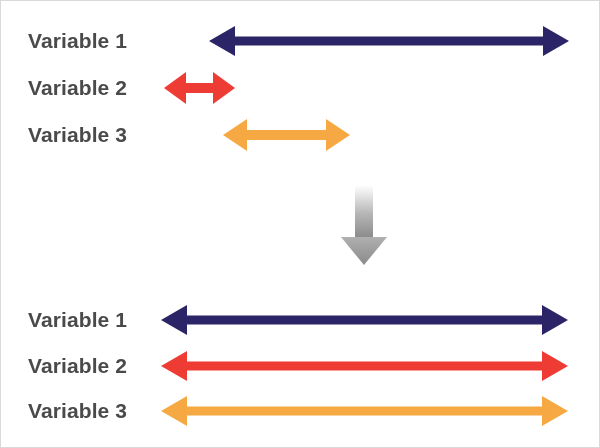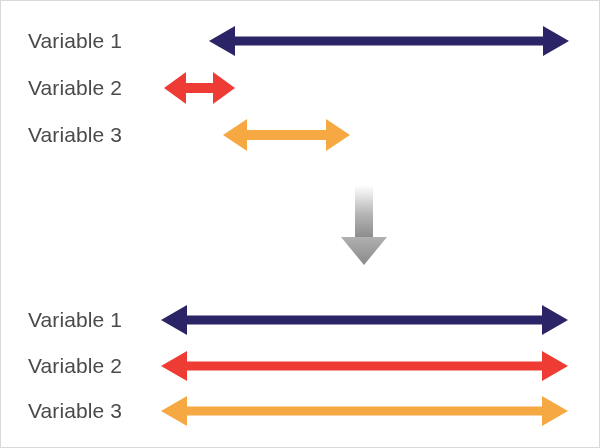--- a/index.html
+++ b/index.html
@@ -16,21 +16,21 @@
     height: 448px;
     background: #ffffff;
     border: 1px solid #d9d9d9;
     box-sizing: border-box;
     overflow: hidden;
   }
   .label {
     position: absolute;
     font-family: "Liberation Sans", sans-serif;
     font-size: 21px;
-    font-weight: 400;
+    font-weight: 700;
     color: #4a4a4a;
     letter-spacing: 0.1px;
     white-space: nowrap;
     line-height: 1;
   }
   .arrow-layer {
     position: absolute;
     left: 0;
     top: 0;
     width: 600px;

